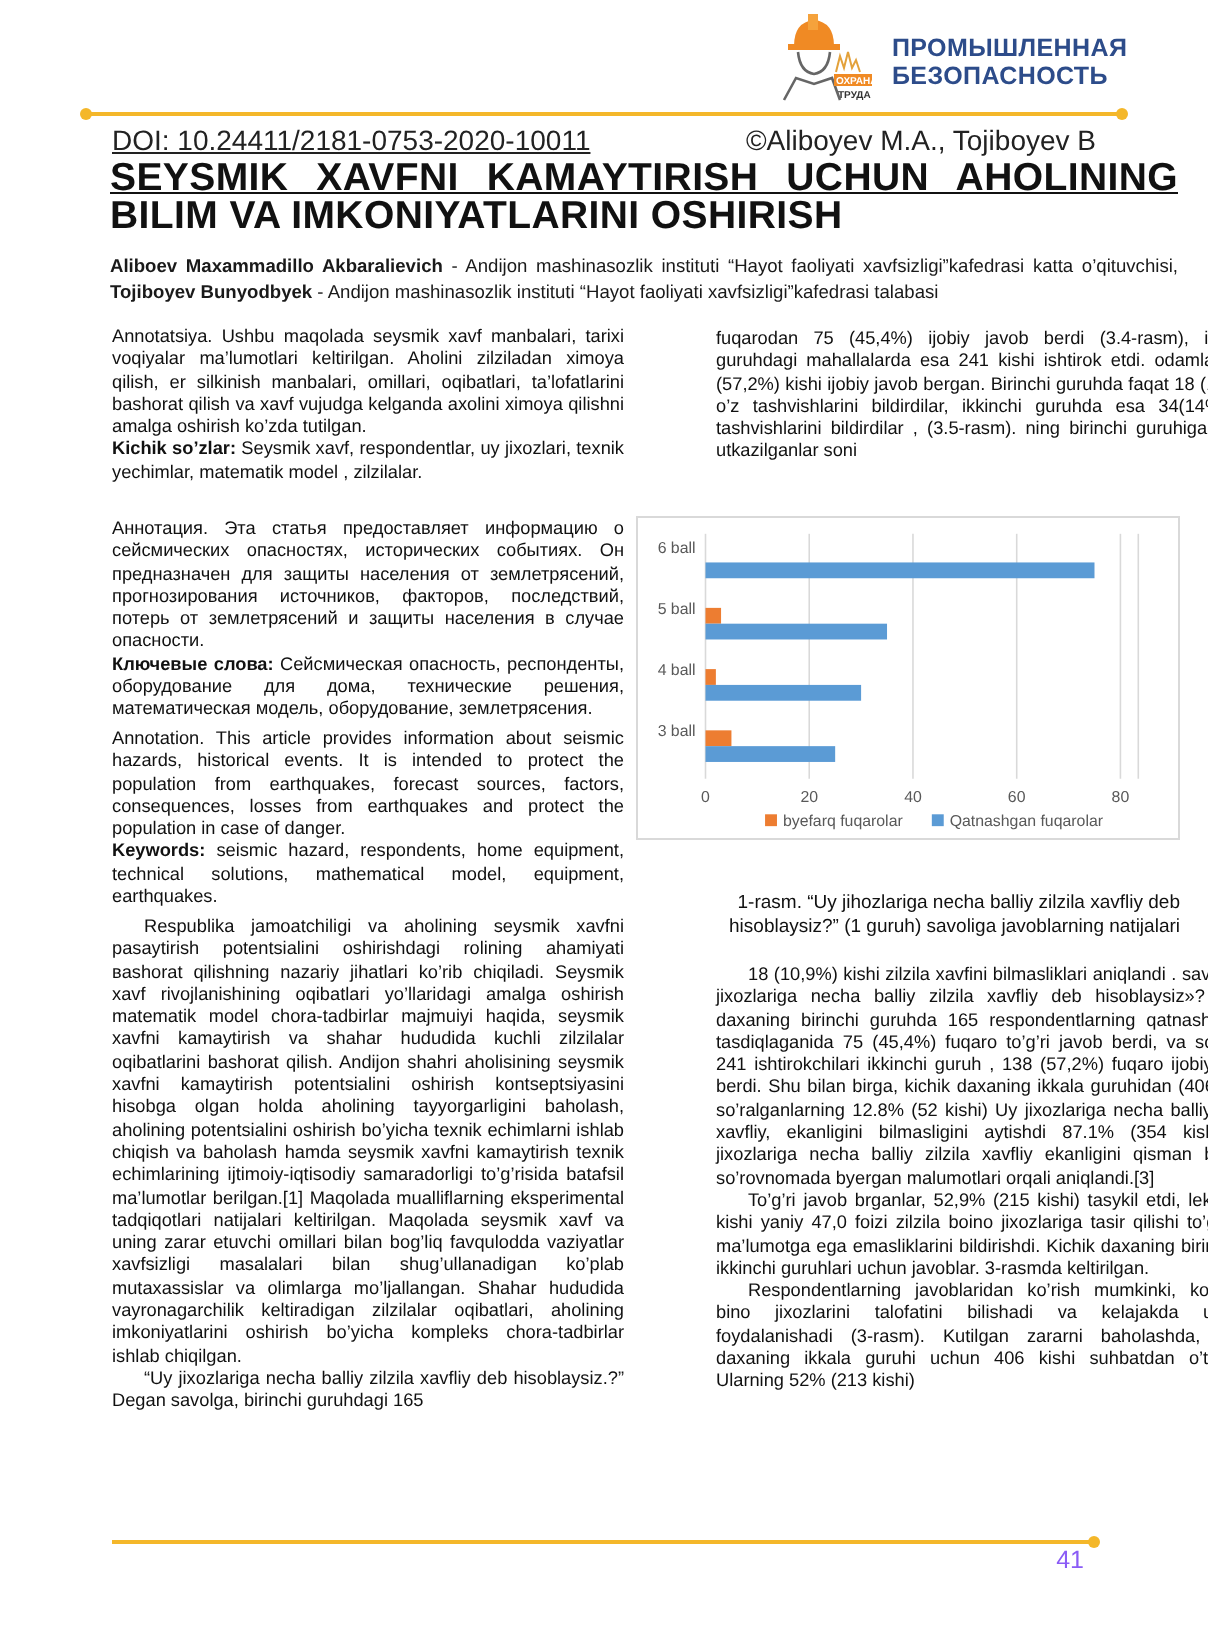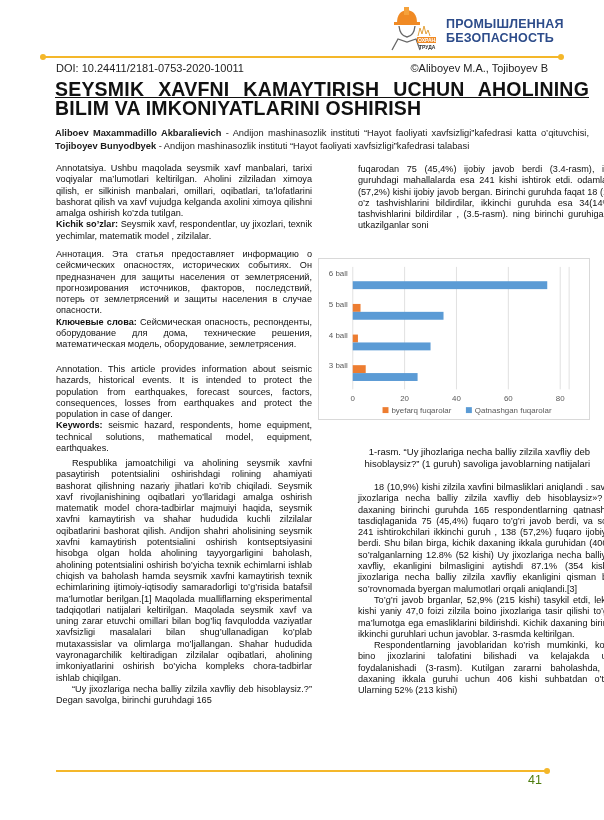--- a/index.html
+++ b/index.html
@@ -6,43 +6,43 @@
   html, body { width: 604px; height: 820px; background: #ffffff; overflow: hidden; }
   body { position: relative; font-family: "Liberation Sans", sans-serif; color: #1a1a1a; }
 
   .hdr-journal { position: absolute; left: 50px; top: 15px; font-size: 11.5px; line-height: 13px; color: #1d2a4a; width: 250px; }
   .hdr-journal .j2 { display: flex; justify-content: space-between; }
   .hdr-journal b { font-weight: bold; }
   .logo { position: absolute; left: 388px; top: 6px; width: 50px; height: 46px; }
   .brand { position: absolute; left: 446px; top: 17px; font-size: 12.5px; line-height: 14px; font-weight: bold; color: #2d4c8a; letter-spacing: 0.2px; }
   .rule-top { position: absolute; left: 42px; right: 42px; top: 56px; height: 1.5px; background: #f4b72a; }
   .dot { position: absolute; width: 6px; height: 6px; border-radius: 50%; background: #f4b72a; }
-  .doi { position: absolute; left: 56px; top: 62px; font-size: 11px; color: #222; }
-  .copy { position: absolute; right: 56px; top: 62px; font-size: 11px; color: #222; }
+  .doi { position: absolute; left: 56px; top: 62px; font-size: 14px; color: #222; text-decoration: underline; }
+  .copy { position: absolute; right: 56px; top: 62px; font-size: 14px; color: #222; }
 
   .title { position: absolute; left: 55px; top: 80px; width: 534px; font-size: 19.5px; line-height: 19px; font-weight: bold; text-align: justify; text-align-last: left; color: #111; letter-spacing: 0.2px; }
   .title .l1 { display: block; text-align: justify; text-align-last: justify; text-decoration: underline; }
   .authors { position: absolute; left: 55px; top: 127px; width: 534px; font-size: 9.3px; line-height: 13px; text-align: justify; }
   .authors b { font-weight: bold; }
 
   .col { position: absolute; font-size: 9.15px; line-height: 11.3px; text-align: justify; color: #111; }
   .col p { margin: 0; }
   .ind { text-indent: 16px; }
   .lcol { left: 56px; width: 256px; }
   .rcol { left: 316px; width: 274px; margin-left: 42px; }
   b.kw { font-weight: bold; }
 
   .chart { position: absolute; left: 318px; top: 258px; width: 272px; height: 162px; border: 1px solid #d9d9d9; background: #fff; }
   .chart svg { width: 100%; height: 100%; }
   .axis-txt { font-family: "Liberation Sans", sans-serif; font-size: 8px; fill: #595959; }
 
   .caption { position: absolute; left: 316px; top: 446px; width: 274px; font-size: 9.5px; line-height: 11.5px; text-align: right; color: #111; }
 
   .rule-bot { position: absolute; left: 56px; right: 56px; top: 770px; height: 1.5px; background: #f4b72a; }
-  .pagenum { position: absolute; right: 62px; top: 773px; font-size: 12.5px; color: #4d7c0f; }
+  .pagenum { position: absolute; right: 62px; top: 773px; font-size: 12.5px; color: #8b5cf6; }
 </style>
 </head>
 <body>
 
 <div class="hdr-journal">
 </div>
 
 <div class="logo">
   <svg viewBox="0 0 50 46" width="50" height="46">
     <path d="M9 17 Q9 5 19 4 Q29 5 29 17 Z" fill="#f08a24"></path>
@@ -75,21 +75,21 @@
 
 <div class="authors">
   <b>Aliboev Maxammadillo Akbaralievich</b><span> - Andijon mashinasozlik instituti “Hayot faoliyati xavfsizligi”kafedrasi katta o’qituvchisi, </span><b>Tojiboyev Bunyodbyek</b><span> - Andijon mashinasozlik instituti “Hayot faoliyati xavfsizligi”kafedrasi talabasi</span>
 </div>
 
 <div class="col lcol" style="top:163px;">
   <p>Annotatsiya. Ushbu maqolada seysmik xavf manbalari, tarixi voqiyalar ma’lumotlari keltirilgan. Aholini zilziladan ximoya qilish, er silkinish manbalari, omillari, oqibatlari, ta’lofatlarini bashorat qilish va xavf vujudga kelganda axolini ximoya qilishni amalga oshirish ko’zda tutilgan.</p>
   <p><b class="kw">Kichik so’zlar:</b><span> Seysmik xavf, respondentlar, uy jixozlari, texnik yechimlar, matematik model , zilzilalar.</span></p>
 </div>
 
-<div class="col lcol" style="top:249px;">
+<div class="col lcol" style="top:259px;">
   <p>Аннотация. Эта статья предоставляет информацию о сейсмических опасностях, исторических событиях. Он предназначен для защиты населения от землетрясений, прогнозирования источников, факторов, последствий, потерь от землетрясений и защиты населения в случае опасности.</p>
   <p><b class="kw">Ключевые слова:</b><span> Сейсмическая опасность, респонденты, оборудование для дома, технические решения, математическая модель, оборудование, землетрясения.</span></p>
 </div>
 
 <div class="col lcol" style="top:364px;">
   <p>Annotation. This article provides information about seismic hazards, historical events. It is intended to protect the population from earthquakes, forecast sources, factors, consequences, losses from earthquakes and protect the population in case of danger.</p>
   <p><b class="kw">Keywords:</b><span> seismic hazard, respondents, home equipment, technical solutions, mathematical model, equipment, earthquakes.</span></p>
 </div>
 
 <div class="col lcol" style="top:458px;">

